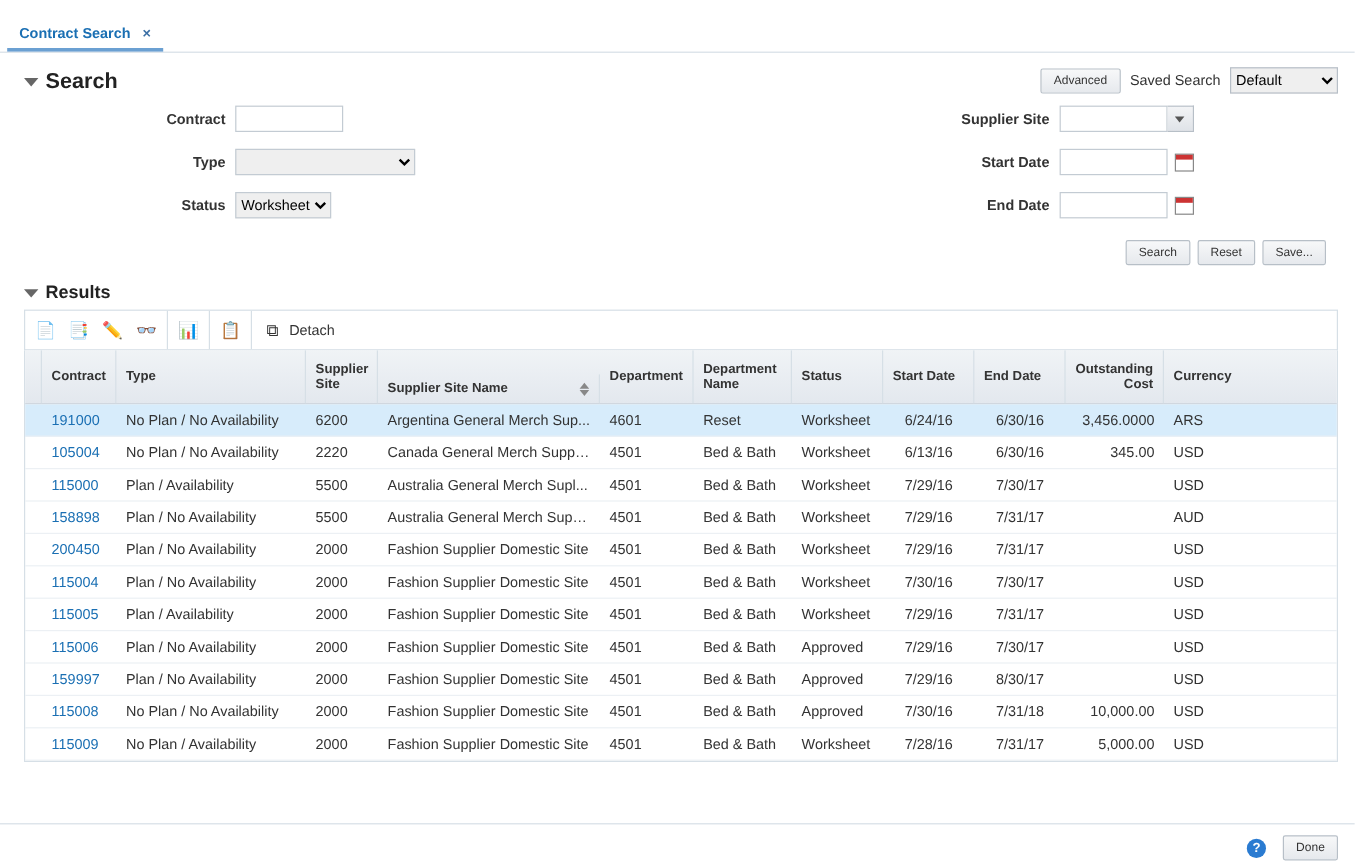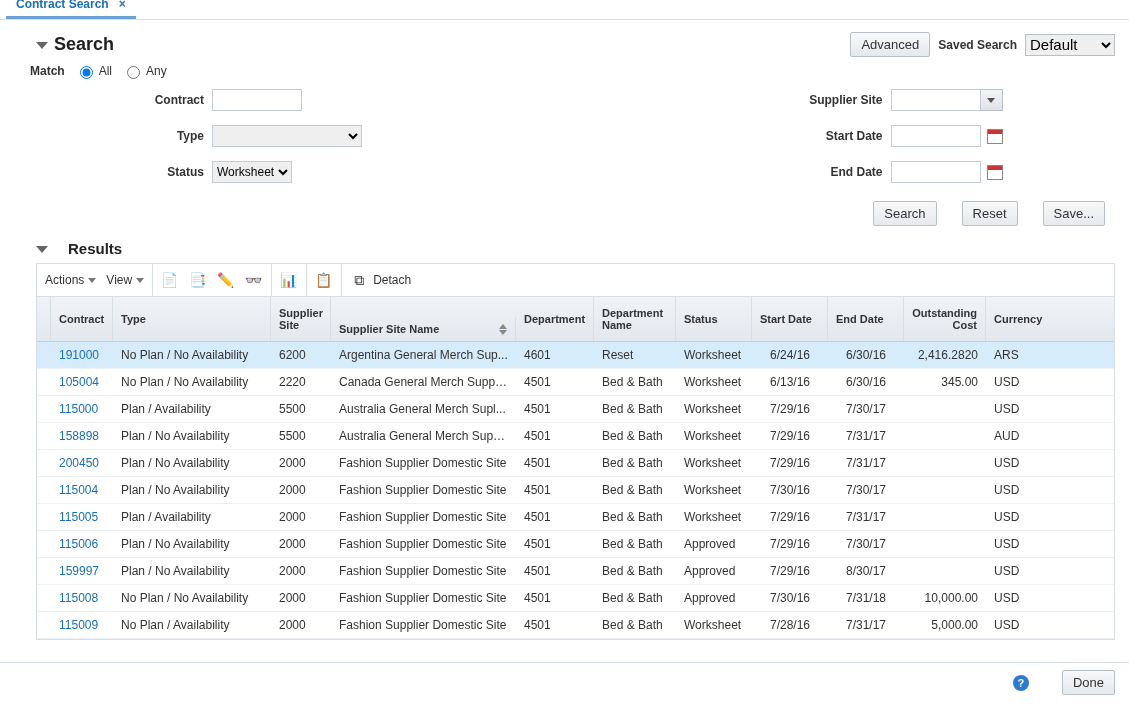--- a/index.html
+++ b/index.html
@@ -1,30 +1,30 @@
 <!DOCTYPE html>
 <html><head>
 <meta charset="utf-8">
 <style>
   * { box-sizing: border-box; }
   html, body { margin:0; padding:0; font-family: Arial, Helvetica, sans-serif; font-size:12px; color:#333; background:#fff; }
-  .tab-bar { height:20px; border-bottom:1px solid #d6dfe6; display:flex; align-items:flex-end; padding-left:6px; }
+  .tab-bar { height:44px; border-bottom:1px solid #d6dfe6; display:flex; align-items:flex-end; padding-left:6px; }
   .tab { display:flex; align-items:center; height:27px; padding:0 10px; font-size:12px; color:#1a6fb3; font-weight:bold; border-bottom:3px solid #6ba0d2; gap:10px; }
   .tab .close { color:#3b6fa5; font-weight:bold; cursor:pointer; }
 
-  .content-wrap { height:642px; overflow-y:scroll; padding:12px 14px 0 36px; }
+  .content-wrap { height:642px; overflow-y:scroll; padding:12px 14px 0 20px; }
 
   .panel-header { display:flex; align-items:center; justify-content:space-between; margin-bottom:4px; }
   .panel-title-row { display:flex; align-items:center; gap:6px; }
   .disclose { width:0; height:0; border-left:6px solid transparent; border-right:6px solid transparent; border-top:7px solid #666; transform:translateY(1px); }
   h1.search-h { margin:0; font-size:18px; font-weight:bold; color:#222; }
   .search-top-right { display:flex; align-items:center; gap:8px; }
-  .btn { background:linear-gradient(#f7f8f9,#e6e9ed); border:1px solid #b7bfc7; border-radius:2px; padding:4px 10px; font-size:13px; color:#333; cursor:pointer;margin-left:19px; }
-  .saved-label { font-weight:bold; }
-  select.saved-sel { height:22px; border:1px solid #b7bfc7; min-width:90px; font-size:15px; }
+  .btn { background:linear-gradient(#f7f8f9,#e6e9ed); border:1px solid #b7bfc7; border-radius:2px; padding:4px 10px; font-size:10px; color:#333; cursor:pointer; }
+  .saved-label { font-weight:normal; }
+  select.saved-sel { height:22px; border:1px solid #b7bfc7; min-width:90px; font-size:12px; }
 
   .match-row { display:flex; align-items:center; gap:10px; margin-top:6px; font-size:12px; }
   .match-label { font-weight:bold; }
   .match-row label { display:flex; align-items:center; gap:3px; }
 
   .criteria { display:flex; gap:30px; margin-top:10px; }
   .col { flex:1; }
   .field { display:flex; align-items:center; margin-bottom:14px; }
   .field .lab { width:176px; text-align:right; padding-right:8px; font-weight:bold; }
   .field input[type=text] { height:22px; border:1px solid #c3cbd3; width:90px; padding:0 4px; }
@@ -33,21 +33,21 @@
   .combo-wrap input { width:100px; }
   .combo-wrap .cbtn { width:22px; height:22px; background:linear-gradient(#f3f4f6,#dfe3e8); border:1px solid #b7bfc7; border-left:none; display:flex; align-items:center; justify-content:center; }
   .down-arr { width:0; height:0; border-left:4px solid transparent; border-right:4px solid transparent; border-top:5px solid #555; }
   .date-wrap { display:flex; align-items:center; gap:6px; }
   .date-wrap input { width:110px; }
   .cal-icon { width:16px; height:15px; background:#fff; border:1px solid #888; position:relative; }
   .cal-icon::before { content:""; position:absolute; left:0; right:0; top:0; height:4px; background:#c33; }
 
   .search-btns { display:flex; justify-content:flex-end; gap:6px; margin-top:4px; padding-right:10px; }
 
-  h2.results-h { margin:14px 0 6px 0; font-size:15px; font-weight:bold; color:#222; display:flex; align-items:center; gap:20px; }
+  h2.results-h { margin:14px 0 6px 0; font-size:15px; font-weight:bold; color:#222; display:flex; align-items:center; gap:6px; }
 
   .toolbar { display:flex; align-items:center; height:34px; border:1px solid #d6dfe6; background:#fff; }
   .tb-group { display:flex; align-items:center; height:100%; padding:0 8px; border-right:1px solid #d6dfe6; gap:10px; }
   .menu-link { color:#333; display:flex; align-items:center; gap:4px; cursor:pointer; }
   .mini-down { width:0; height:0; border-left:4px solid transparent; border-right:4px solid transparent; border-top:5px solid #777; }
   .ticon { width:18px; height:18px; display:inline-flex; align-items:center; justify-content:center; font-size:14px; cursor:pointer; }
   .detach-wrap { display:flex; align-items:center; gap:5px; cursor:pointer; }
 
   .grid { border:1px solid #d6dfe6; border-top:none; }
   .grid-head { display:flex; background:linear-gradient(#f0f3f6,#e3e8ee); border-bottom:1px solid #c6cfd8; }
@@ -95,31 +95,20 @@
     </div>
     <div class="search-top-right">
       <button class="btn">Advanced</button>
       <span class="saved-label">Saved Search</span>
       <select class="saved-sel">
         <option>Default</option>
       </select>
     </div>
   </div>
 
-  <div class="match-row" style="margin-left:-6px;">
-    <span class="match-label">Match</span>
-    <label>
-        <input type="radio" name="m" checked="" style=""> 
-        <span>All</span>
-      </label>
-    <label>
-        <input type="radio" name="m" style=""> 
-        <span>Any</span>
-      </label>
-  </div>
 
   <div class="criteria">
     <div class="col">
       <div class="field">
         <span class="lab">Contract</span>
         <input type="text" style="">
       </div>
       <div class="field">
         <span class="lab">Type</span>
         <select style="width:150px"><option></option></select>
@@ -161,30 +150,20 @@
     <button class="btn">Reset</button>
     <button class="btn">Save...</button>
   </div>
 
   <h2 class="results-h">
     <span class="disclose" style="border-top-color:#666"></span>
     <span>Results</span>
   </h2>
 
   <div class="toolbar">
-    <div class="tb-group">
-      <span class="menu-link">
-          <span>Actions</span>
-          <span class="mini-down"></span>
-        </span>
-      <span class="menu-link">
-          <span>View</span>
-          <span class="mini-down"></span>
-        </span>
-    </div>
     <div class="tb-group">
       <span class="ticon">📄</span>
       <span class="ticon">📑</span>
       <span class="ticon">✏️</span>
       <span class="ticon">👓</span>
     </div>
     <div class="tb-group">
       <span class="ticon">📊</span>
     </div>
     <div class="tb-group">
@@ -224,21 +203,21 @@
           <div style="width:14px"></div>
           <div class="cell link col-contract">191000</div>
           <div class="cell col-type">No Plan / No Availability</div>
           <div class="cell col-ssite">6200</div>
           <div class="cell col-ssname">Argentina General Merch Sup...</div>
           <div class="cell col-dept">4601</div>
           <div class="cell col-dname">Reset</div>
           <div class="cell col-status">Worksheet</div>
           <div class="cell col-sdate">6/24/16</div>
           <div class="cell col-edate">6/30/16</div>
-          <div class="cell num col-outcost">2,416.2820</div>
+          <div class="cell num col-outcost">3,456.0000</div>
           <div class="cell col-curr">ARS</div>
         </div>
         <div class="row">
           <div style="width:14px"></div>
           <div class="cell link col-contract">105004</div>
           <div class="cell col-type">No Plan / No Availability</div>
           <div class="cell col-ssite">2220</div>
           <div class="cell col-ssname">Canada General Merch Suppli...</div>
           <div class="cell col-dept">4501</div>
           <div class="cell col-dname">Bed &amp; Bath</div>

